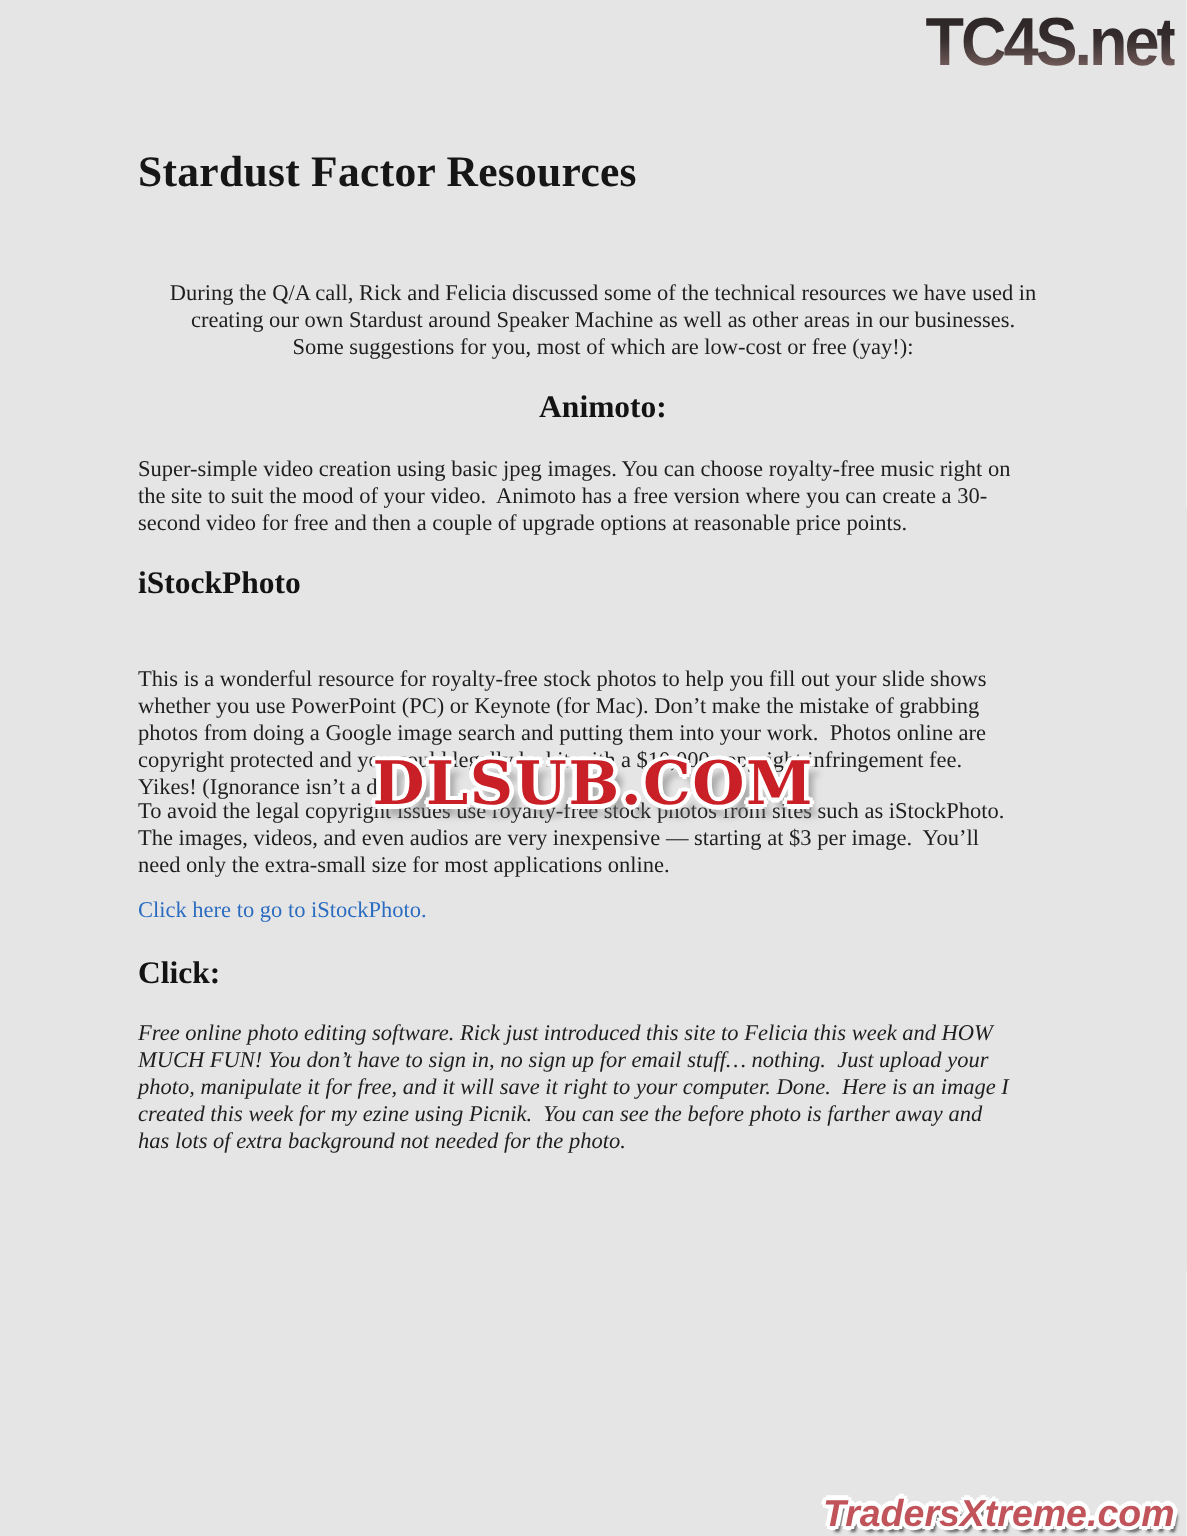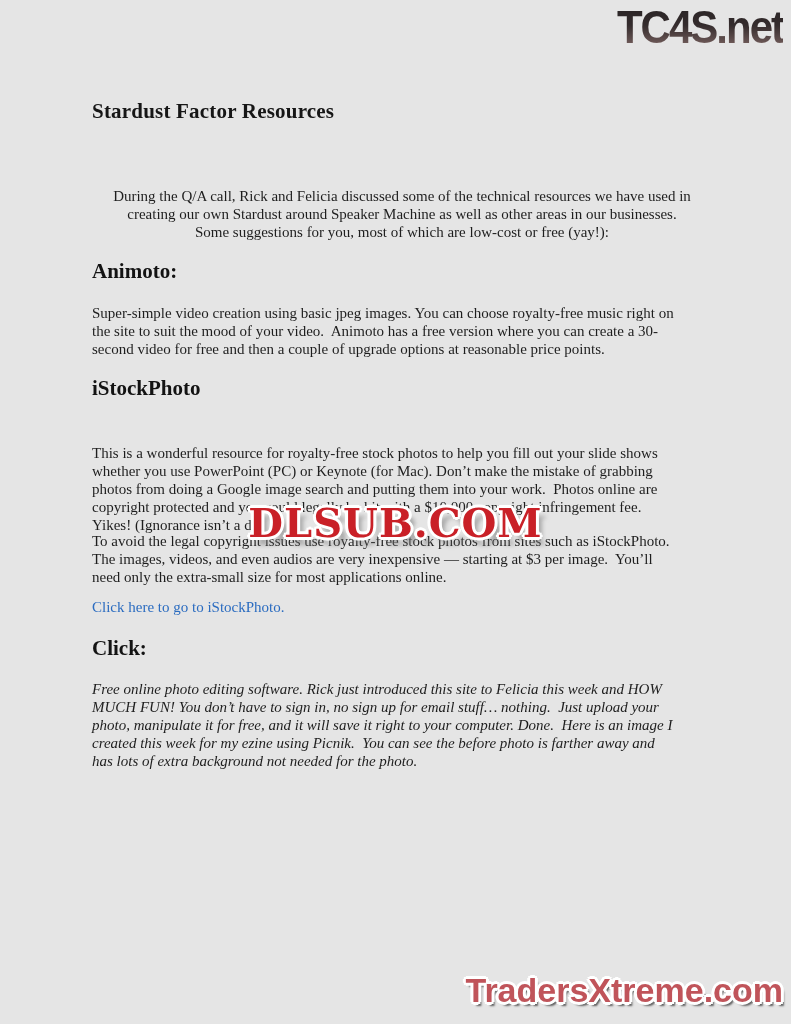--- a/index.html
+++ b/index.html
@@ -34,38 +34,38 @@
       background-clip: text;
       color: transparent;
     }
   }
 
   
   .doc-block { position: absolute; left: 92px; width: 620px; color: #1e1e1e; }
   h1.doc-title {
     top: 99px;
     margin: 0;
-    font-size: 21px; font-weight: bold;
+    font-size: 29px; font-weight: bold;
     letter-spacing: 0.2px;
     color: #161616;
   }
   h2.doc-heading {
     margin: 0;
     font-size: 21px; font-weight: bold;
     color: #131313;
   }
   p.doc-para {
     margin: 0;
     font-size: 15px;
     line-height: 18px;
     white-space: pre-wrap;
     color: #1e1e1e;
   }
   .pos-intro    { top: 187px; text-align: center; }
-  .pos-h-animoto{ top: 259px; }
+  .pos-h-animoto{ top: 259px; text-align: center; }
   .pos-p-animoto{ top: 304px; }
   .pos-h-istock { top: 376px; }
   .pos-p-istock1{ top: 444px; }
   .pos-p-istock2{ top: 532px; }
   .pos-link     { top: 599px; }
   .pos-h-picnik { top: 636px; }
   .pos-p-picnik { top: 680px; font-style: italic; }
 
   a.doc-link {
     position: absolute; left: 92px; top: 599px;
@@ -89,33 +89,34 @@
       -2px -2px 0 #ffffff,  2px -2px 0 #ffffff,
       -2px  2px 0 #ffffff,  2px  2px 0 #ffffff,
       -3px  0   0 #ffffff,  3px  0   0 #ffffff,
        0   -3px 0 #ffffff,  0    3px 0 #ffffff,
        6px  8px 4px rgba(120,120,120,0.55);
     margin-top: 13px;
   }
 
   
   .traders-logo {
-    position: absolute; bottom: 14px; right: 8px;
+    position: absolute; bottom: 0; right: 8px;
     font-family: "Liberation Sans", sans-serif;
     font-weight: bold;
-    font-size: 34px;
+    font-size: 25px;
     letter-spacing: 0px;
     white-space: nowrap;
     color: #c0545a;
     text-shadow:
       -2px -2px 0 #ffffff,  2px -2px 0 #ffffff,
       -2px  2px 0 #ffffff,  2px  2px 0 #ffffff,
       -3px  0   0 #ffffff,  3px  0   0 #ffffff,
        0   -3px 0 #ffffff,  0    3px 0 #ffffff,
        3px  4px 2px rgba(70,70,70,0.85);
+    font-style: italic;
   }
 </style>
 </head>
 <body>
 
 <div class="page">
 
   <div class="tc4s-logo">TC4S.net</div>
 
   <h1 class="doc-block doc-title">Stardust Factor Resources</h1>

